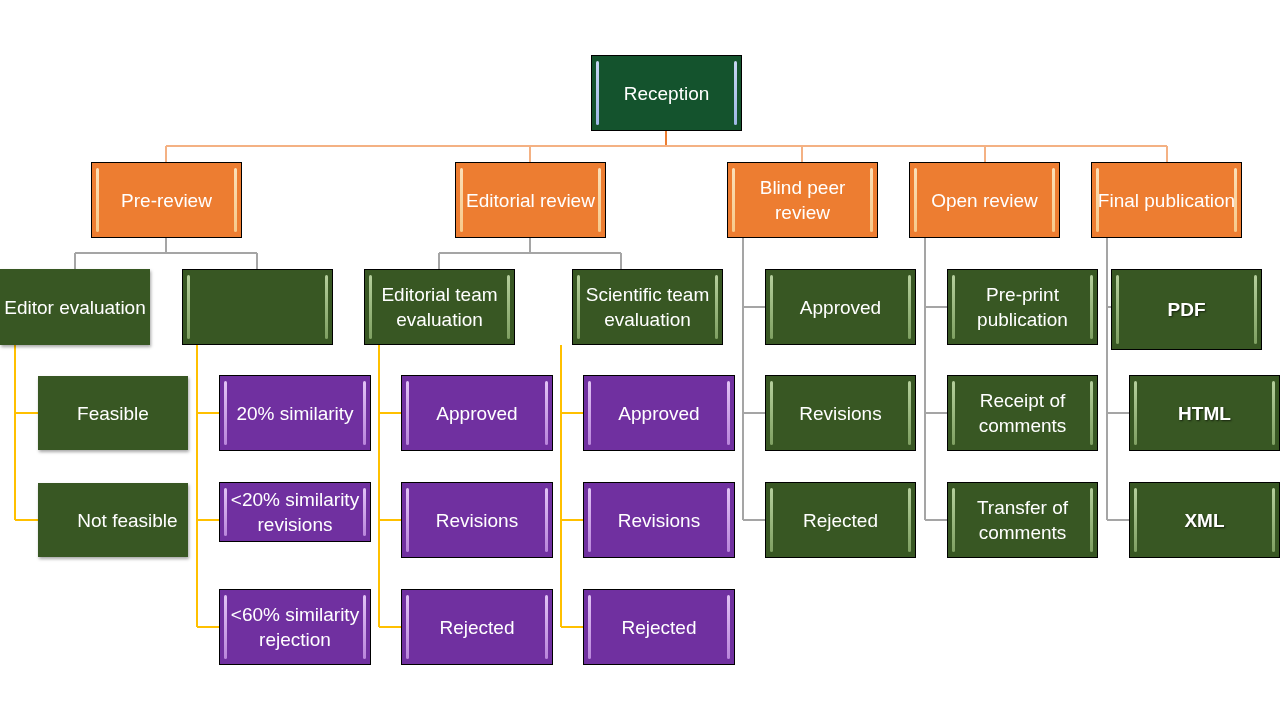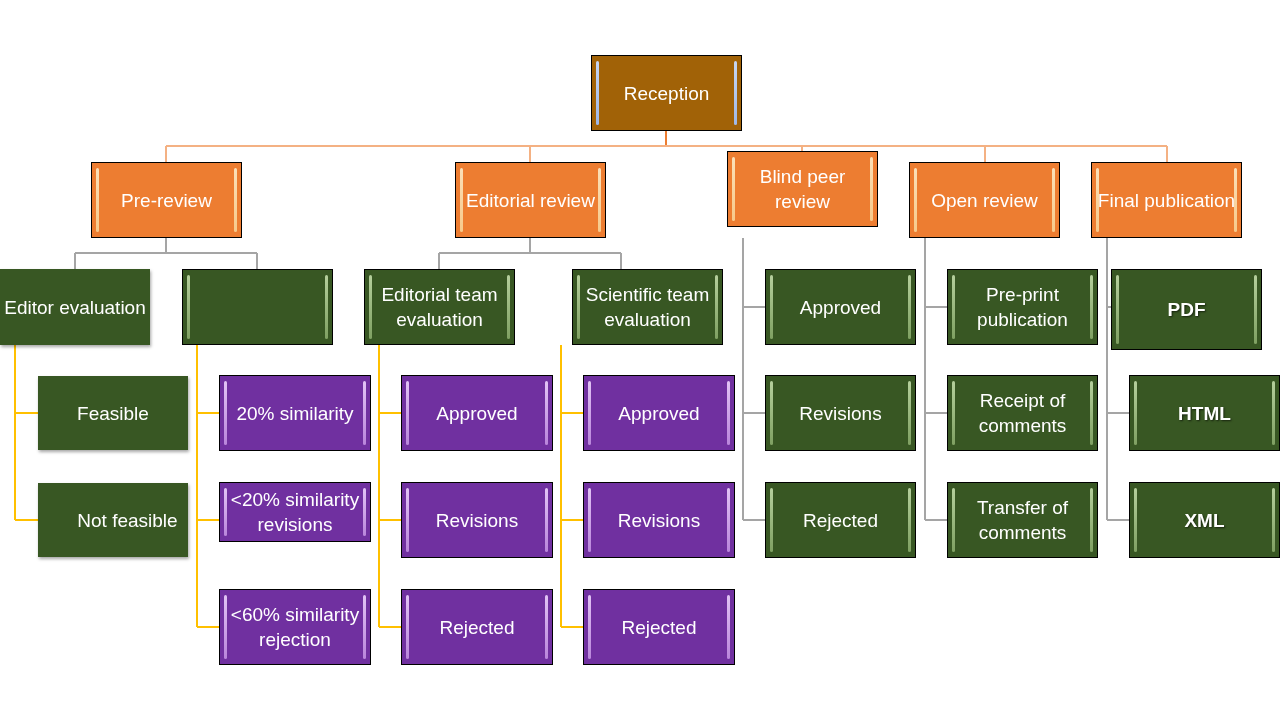--- a/index.html
+++ b/index.html
@@ -12,21 +12,21 @@
     color:#ffffff; font-size:19px; line-height:25px;
     border:1px solid #000000;
     padding:0 2px;
   }
   .node .bevel-l, .node .bevel-r {
     position:absolute; top:5px; bottom:5px; width:3px; border-radius:2px;
   }
   .node .bevel-l { left:4px; }
   .node .bevel-r { right:4px; }
   .node span.lbl { position:relative; z-index:1; }
-  .node.blue   { background:#a16207; }
+  .node.blue   { background:#14532d; }
   .node.blue .bevel-l, .node.blue .bevel-r { background:linear-gradient(#c7d6f2,#9fb8e6); }
   .node.orange { background:#ED7D31; }
   .node.orange .bevel-l, .node.orange .bevel-r { background:linear-gradient(#fbe0b8,#f7c98a); }
   .node.green  { background:#385723; }
   .node.green .bevel-l, .node.green .bevel-r { background:linear-gradient(#b5cf9c,#7fa062); }
   .node.purple { background:#7030A0; }
   .node.purple .bevel-l, .node.purple .bevel-r { background:linear-gradient(#e2c3f5,#b985db); }
   .node.flat { border:none; box-shadow:1px 2px 3px rgba(0,0,0,0.35); }
   .node.bold { font-weight:bold; text-shadow:1px 1px 2px rgba(0,0,0,0.6); }
 </style>
@@ -99,21 +99,21 @@
 <div class="node orange" style="left:91px;top:162px;width:151px;height:76px;">
   <i class="bevel-l"></i>
     <span class="lbl">Pre-review</span>
     <i class="bevel-r"></i>
 </div>
 <div class="node orange" style="left:455px;top:162px;width:151px;height:76px;">
   <i class="bevel-l"></i>
     <span class="lbl">Editorial review</span>
     <i class="bevel-r"></i>
 </div>
-<div class="node orange" style="left:727px;top:151px;width:151px;height:76px;">
+<div class="node orange" style="left:727px;top:162px;width:151px;height:76px;">
   <i class="bevel-l"></i>
     <span class="lbl">Blind peer review</span>
     <i class="bevel-r"></i>
 </div>
 <div class="node orange" style="left:909px;top:162px;width:151px;height:76px;">
   <i class="bevel-l"></i>
     <span class="lbl">Open review</span>
     <i class="bevel-r"></i>
 </div>
 <div class="node orange" style="left:1091px;top:162px;width:151px;height:76px;">

